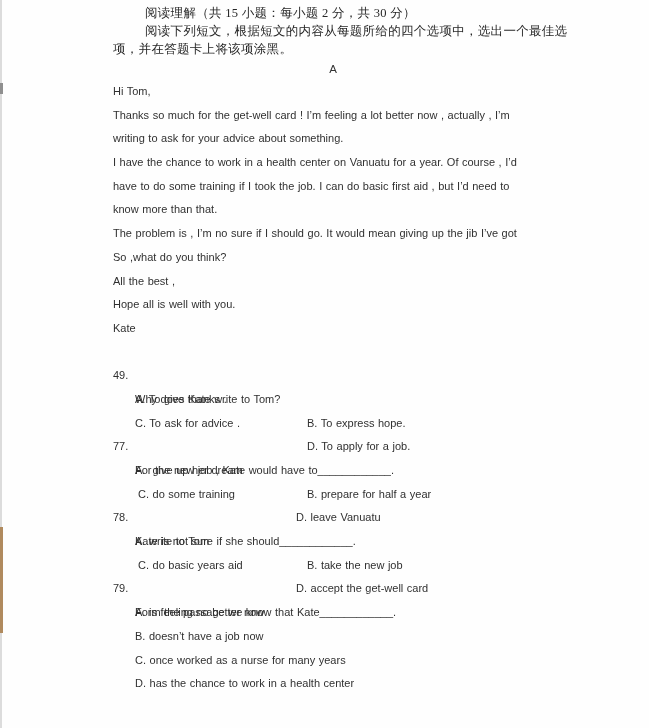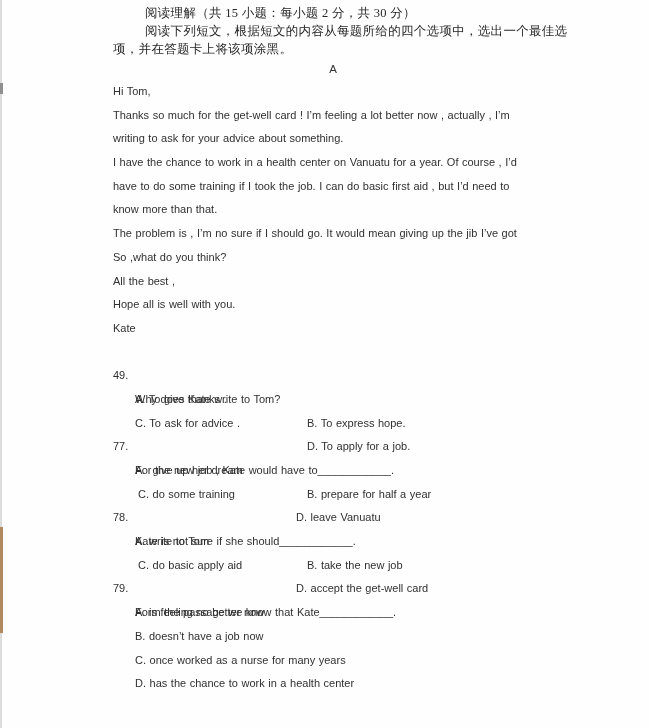--- a/index.html
+++ b/index.html
@@ -131,21 +131,21 @@
 
     <div class="ln">
       <span class="num">78.</span>
       <span class="stem">Kate is not sure if she should____________.</span>
     </div>
     <div class="ln">
       <span class="c1">A. write to Tom</span>
       <span class="c2">B. take the new job</span>
     </div>
     <div class="ln shift">
-      <span class="c1">C. do basic apply aid</span>
+      <span class="c1">C. do basic years aid</span>
       <span class="c2">D. accept the get-well card</span>
     </div>
 
     <div class="ln">
       <span class="num">79.</span>
       <span class="stem">Form the passage we know that Kate____________.</span>
     </div>
     <div class="ln">
       <span class="c1">A. is feeling no better now</span>
     </div>

